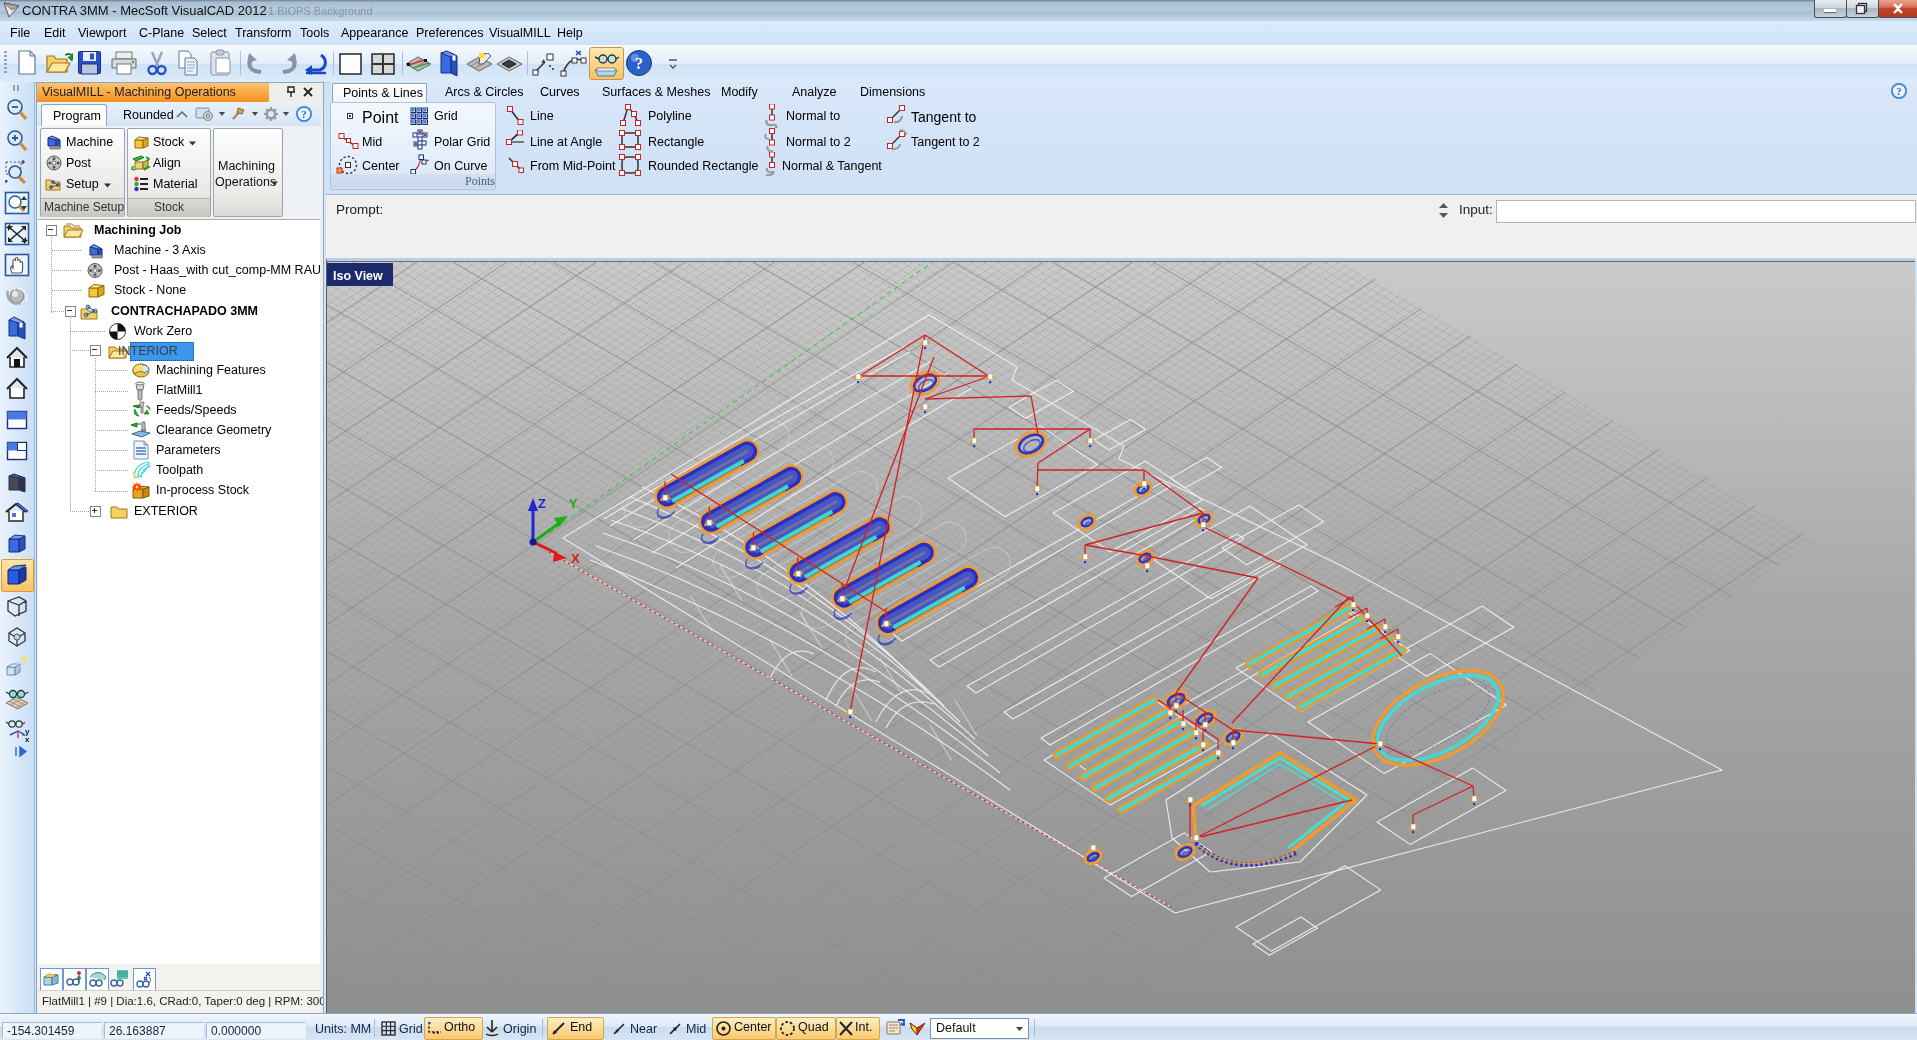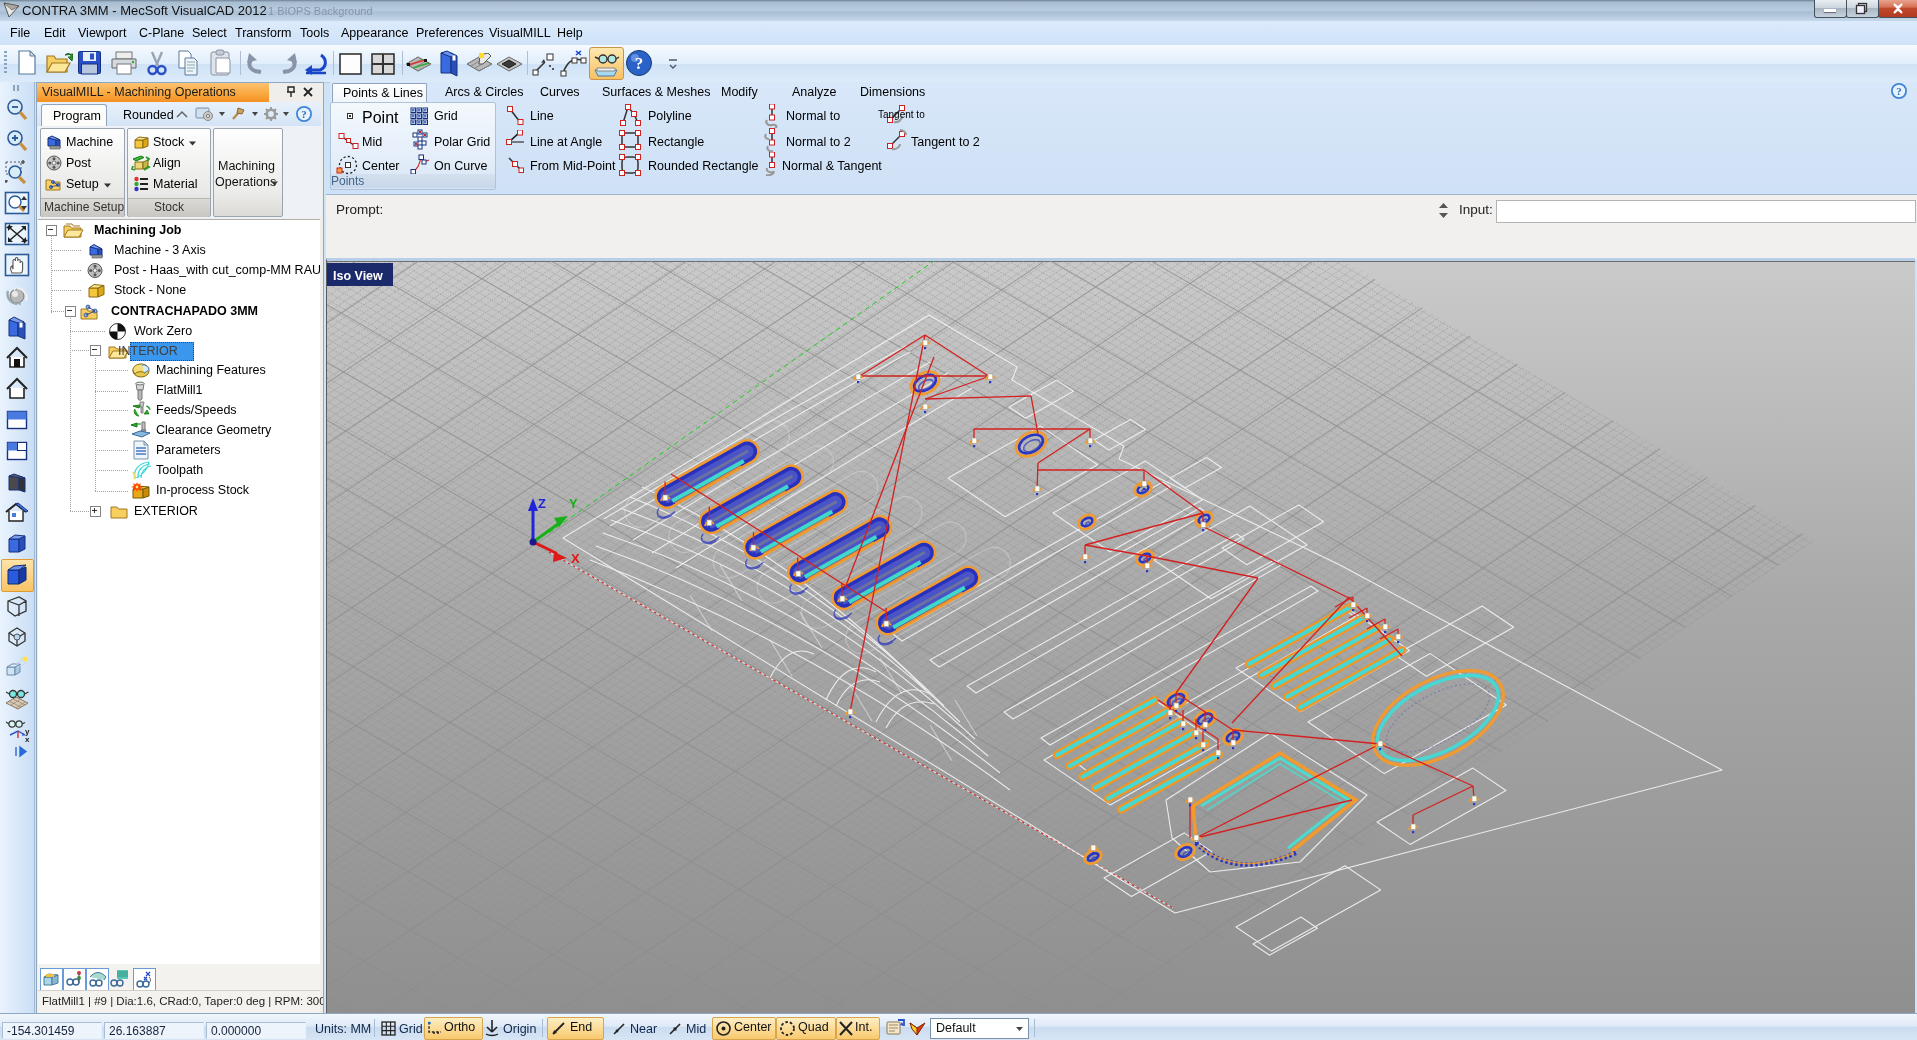--- a/index.html
+++ b/index.html
@@ -609,21 +609,21 @@
    <div class="abs tt" style="left:10px;top:2px;font-size:12.5px;">Points &amp; Lines</div>
  </div>
  <div class="abs tt" style="left:115px;top:3px;font-size:12.5px;">Arcs &amp; Circles</div>
  <div class="abs tt" style="left:210px;top:3px;font-size:12.5px;">Curves</div>
  <div class="abs tt" style="left:272px;top:3px;font-size:12.5px;">Surfaces &amp; Meshes</div>
  <div class="abs tt" style="left:391px;top:3px;font-size:12.5px;">Modify</div>
  <div class="abs tt" style="left:462px;top:3px;font-size:12.5px;">Analyze</div>
  <div class="abs tt" style="left:530px;top:3px;font-size:12.5px;">Dimensions</div>
 
  <div class="abs" style="left:0px;top:20px;width:164px;height:86px;border:1px solid #aec3da;border-radius:2px;background:linear-gradient(180deg,#f3f8fd 0%,#e4eefa 65%,#d6e4f4 100%);">
-  <div class="abs" style="left:0;top:71px;width:164px;height:14px;background:linear-gradient(180deg,#d4e0ef,#c7d7ea);border-radius:0 0 2px 2px;text-align:left;font-size:12px;color:#44658c;">Points</div>
+  <div class="abs" style="left:0;top:71px;width:164px;height:14px;background:linear-gradient(180deg,#d4e0ef,#c7d7ea);border-radius:0 0 2px 2px;text-align:right;font-size:12px;color:#44658c;font-family:Liberation Serif, serif;">Points</div>
  </div>
 
 
 
  <svg class="abs" style="left:12px;top:27px" width="16" height="14" viewBox="0 0 16 14">
       <rect x="5.5" y="4.5" width="5" height="5" fill="#fff" stroke="#333"></rect>
       <rect x="7" y="6" width="2" height="2" fill="#333"></rect>
     </svg>
  <div class="abs tt" style="left:32px;top:27px;font-size:16px;">Point</div>
  <svg class="abs" style="left:8px;top:50px" width="22" height="18" viewBox="0 0 22 18">
@@ -754,21 +754,21 @@
       <rect x="5.5" y="10.5" width="5" height="5" fill="#fff" stroke="#c22"></rect>
       <path d="M3,16 c-1,3 2,5 6,4 m-7,3 c4,1 8,-1 8,-4" fill="none" stroke="#999" stroke-width="2"></path>
     </svg>
  <div class="abs tt" style="left:452px;top:77px;font-size:12.5px;">Normal &amp; Tangent</div>
  <svg class="abs" style="left:556px;top:22px" width="22" height="22" viewBox="0 0 22 22">
       <path d="M4,16 L16,4" stroke="#333" stroke-width="1.5"></path>
       <rect x="13.5" y="1.5" width="5" height="5" fill="#fff" stroke="#c22"></rect>
       <rect x="1.5" y="13.5" width="5" height="5" fill="#fff" stroke="#c22"></rect>
       <path d="M8,18 c4,1 8,-2 8,-6" fill="none" stroke="#999" stroke-width="2.2"></path>
     </svg>
- <div class="abs tt" style="left:548px;top:27px;font-size:10px;">Tangent to</div>
+ <div class="abs tt" style="left:581px;top:27px;font-size:14px;">Tangent to</div>
  <svg class="abs" style="left:556px;top:46px" width="22" height="24" viewBox="0 0 22 24">
       <path d="M4,18 L16,6" stroke="#333" stroke-width="1.5"></path>
       <rect x="13.5" y="3.5" width="5" height="5" fill="#fff" stroke="#c22"></rect>
       <rect x="1.5" y="15.5" width="5" height="5" fill="#fff" stroke="#c22"></rect>
       <path d="M14,2 c3,0 6,2 6,5" fill="none" stroke="#999" stroke-width="2"></path>
       <path d="M6,21 c4,1 8,-2 8,-5" fill="none" stroke="#999" stroke-width="2"></path>
     </svg>
  <div class="abs tt" style="left:581px;top:53px;font-size:12.5px;">Tangent to 2</div>
 
  <svg class="abs" style="left:1560px;top:0px" width="18" height="18" viewBox="0 0 18 18">

